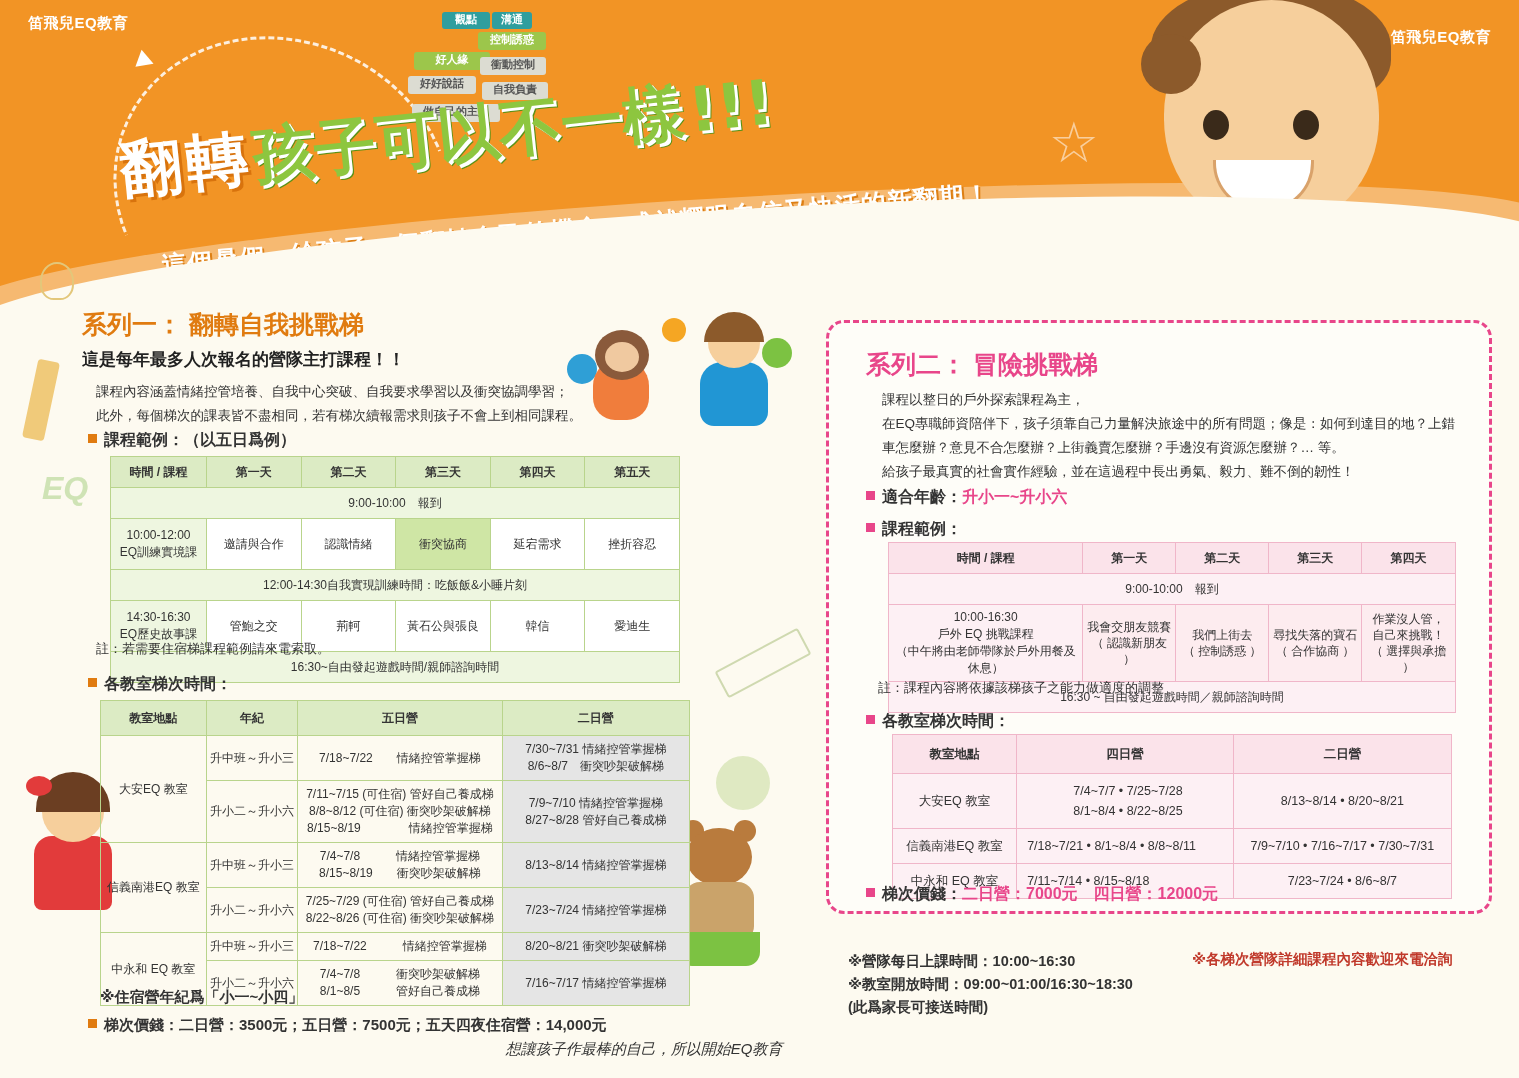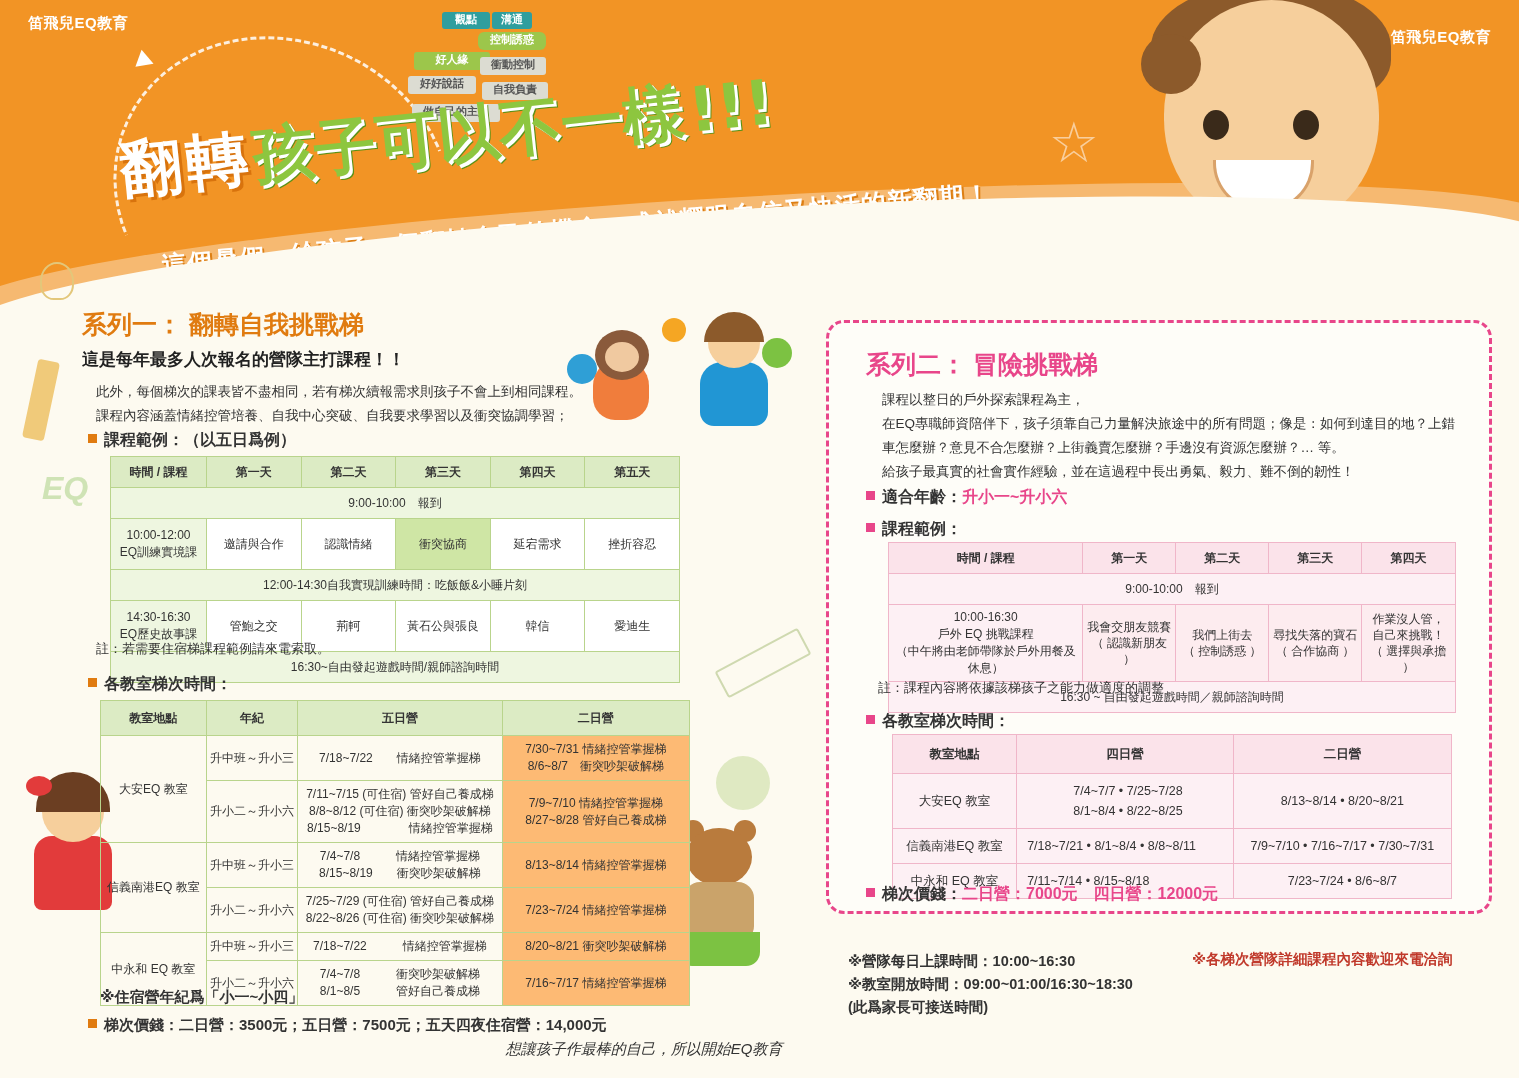--- a/index.html
+++ b/index.html
@@ -90,21 +90,21 @@
   .t1 .hdr td{background:#dcebc4;font-weight:bold;height:22px;}
   .t1 .full{background:#eef6e0;height:22px;}
   .t1 .lbl{background:#eef6e0;text-align:center;line-height:17px;}
   .t1 .cell{background:#fff;}
   .t1 .hi{background:#cfe6a5;}
   .note1{position:absolute;left:96px;top:640px;font-size:13px;color:#333;}
 
   .t2{position:absolute;left:100px;top:700px;width:590px;font-size:12px;}
   .t2 td{border:1px solid #b9d48c;padding:5px 3px;text-align:center;color:#333;}
   .t2 .hdr td{background:#dcebc4;font-weight:bold;height:24px;}
-  .t2 .two{background:#fdba74;}
+  .t2 .two{background:#e5e5e5;}
   .stay-note{position:absolute;left:100px;top:988px;font-size:15px;font-weight:bold;color:#333;}
   .price1{position:absolute;left:88px;top:1016px;font-size:15px;font-weight:bold;color:#333;}
 
   
   .panel2{
     position:absolute;left:826px;top:320px;width:660px;height:588px;
     border:3px dashed #e8468a;border-radius:18px;background:rgba(255,255,255,.55);
   }
   .sec2-title{position:absolute;left:866px;top:348px;font-size:25px;font-weight:bold;color:#e8468a;}
   .sec2-p{position:absolute;left:882px;top:388px;width:580px;font-size:13.5px;line-height:24px;color:#333;}
@@ -170,21 +170,21 @@
   <div class="banner-curve2"></div>
   <div class="arc"></div>
   <div class="arrow-head"></div>
 
   <div class="logo-left">笛飛兒EQ教育</div>
   <div class="logo-right">笛飛兒EQ教育</div>
 
   <div class="stairs">
     <div class="step teal" style="left:50px;top:0;width:48px;height:17px;">觀點</div>
     <div class="step teal" style="left:100px;top:0;width:40px;height:17px;">溝通</div>
-    <div class="step green" style="left:86px;top:20px;width:68px;height:18px;border-radius:6px;">控制誘惑</div>
+    <div class="step green" style="left:86px;top:20px;width:68px;height:18px;">控制誘惑</div>
     <div class="step green" style="left:22px;top:40px;width:76px;height:18px;">好人緣</div>
     <div class="step grey" style="left:88px;top:45px;width:66px;height:18px;">衝動控制</div>
     <div class="step grey" style="left:16px;top:64px;width:68px;height:18px;">好好說話</div>
     <div class="step grey" style="left:90px;top:70px;width:66px;height:18px;">自我負責</div>
     <div class="step grey" style="left:20px;top:92px;width:88px;height:18px;">做自己的主人</div>
   </div>
 
   <div>
     <div class="boy-hair"></div>
     <div class="boy-head"></div>
@@ -234,22 +234,22 @@
   <div class="b-ear l"></div>
   <div class="b-ear r"></div>
   <div class="b-head"></div>
   <div class="b-body"></div>
   <div class="b-skirt"></div>
 </div>
 
 <div class="sec1-title">系列一： 翻轉自我挑戰梯</div>
 <div class="sec1-sub">這是每年最多人次報名的營隊主打課程！！</div>
 <div class="sec1-p">
+  <div>課程內容涵蓋情緒控管培養、自我中心突破、自我要求學習以及衝突協調學習；</div>
   <div>此外，每個梯次的課表皆不盡相同，若有梯次續報需求則孩子不會上到相同課程。</div>
-  <div>課程內容涵蓋情緒控管培養、自我中心突破、自我要求學習以及衝突協調學習；</div>
 </div>
 
 <div class="hd" style="left:88px;top:430px;">
   <span class="bullet"></span><span>課程範例：（以五日爲例）</span>
 </div>
 
 <table class="t1">
   <tbody>
       <tr class="hdr">
     <td style="width:95px">時間 / 課程</td>

